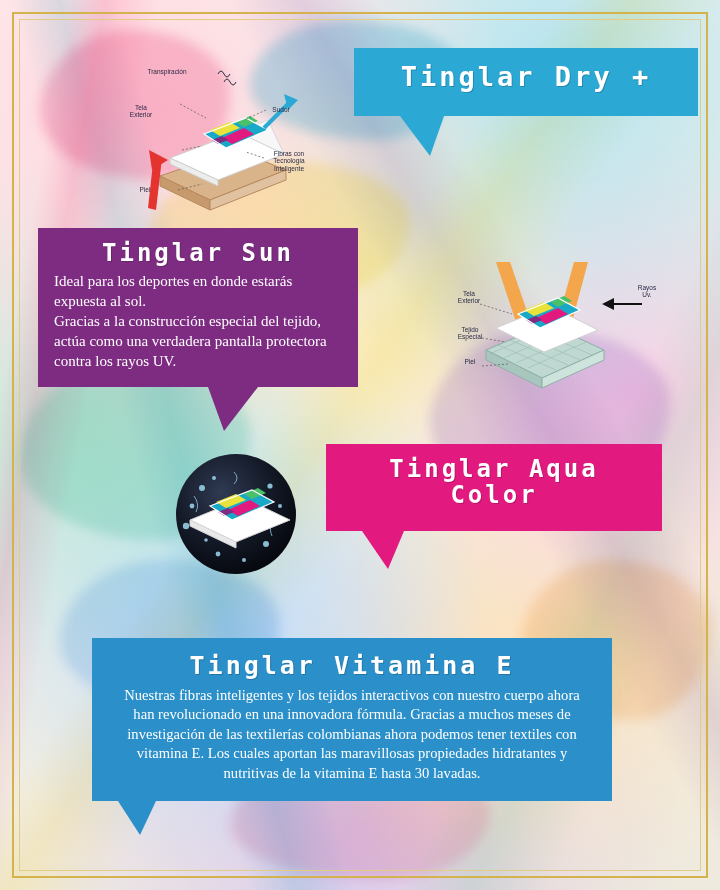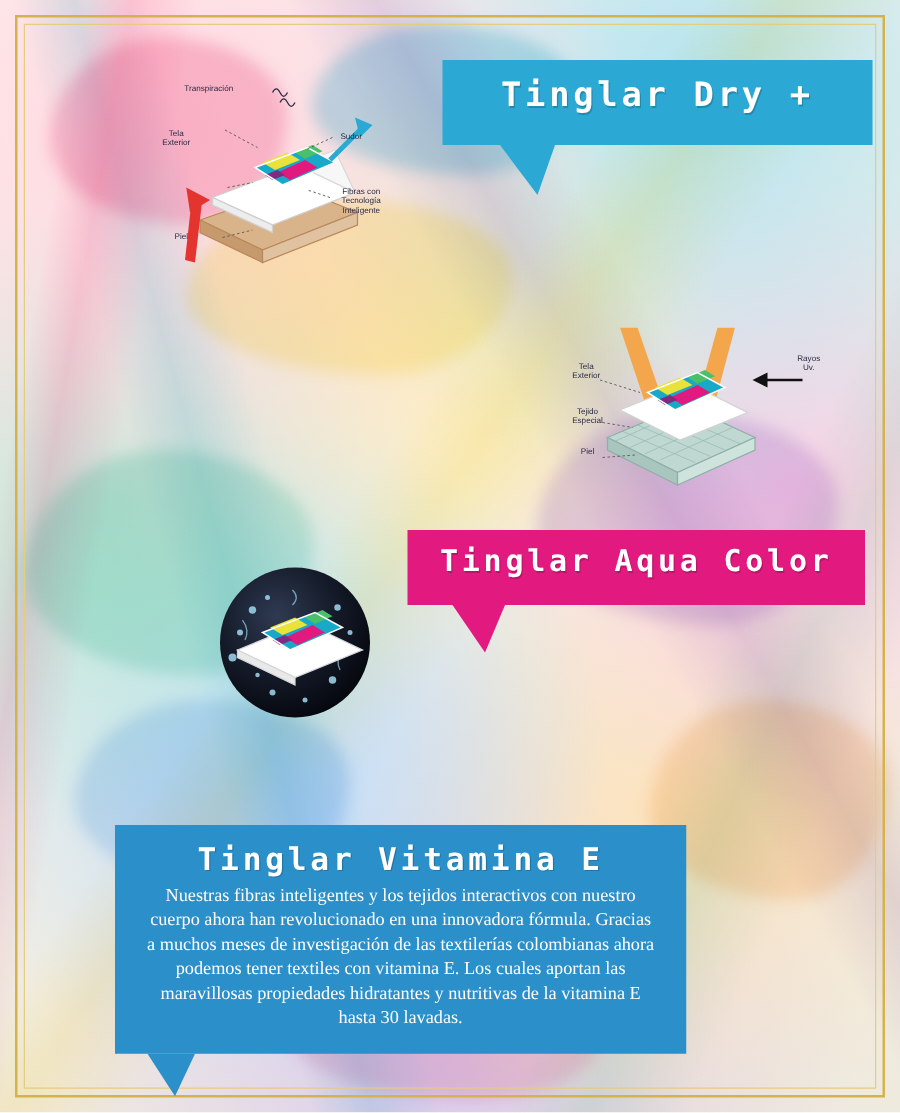--- a/index.html
+++ b/index.html
@@ -133,38 +133,38 @@
   #panel-sun p { font-size: 15px; }
   #panel-sun .tail {
     left: 170px; top: 100%;
     border-left: 16px solid transparent;
     border-right: 34px solid transparent;
     border-top: 44px solid #7d2c82;
   }
 
   
   #panel-aqua {
-    left: 326px; top: 424px; width: 366px;
+    left: 326px; top: 444px; width: 336px;
   }
   #panel-aqua .body {
     background: #e2197f;
     padding: 12px 16px 16px;
   }
   #panel-aqua h2 { font-size: 24px; }
   #panel-aqua p { font-size: 15px; }
   #panel-aqua .tail {
     left: 36px; top: 100%;
     border-left: 26px solid transparent;
     border-right: 16px solid transparent;
     border-top: 38px solid #e2197f;
   }
 
   
   #panel-vit {
-    left: 92px; top: 660px; width: 457px;
+    left: 92px; top: 638px; width: 520px;
   }
   #panel-vit .body {
     background: #2b8fc9;
     padding: 14px 24px 18px;
   }
   #panel-vit h2 { font-size: 25px; }
   #panel-vit p { font-size: 14.6px; line-height: 1.34; }
   #panel-vit .tail {
     left: 26px; top: 100%;
     border-left: 22px solid transparent;
@@ -355,20 +355,28 @@
     </svg>
   </div>
 
   <div class="panel" id="panel-dry">
     <div class="body">
       <h2>Tinglar Dry +</h2>
     </div>
     <span class="tail"></span>
   </div>
 
+  <div class="panel" id="panel-sun">
+    <div class="body">
+      <h2>Tinglar Sun</h2>
+      <p style="white-space:pre-line;">Ideal para los deportes en donde estarás expuesta al sol.
+Gracias a la construcción especial del tejido, actúa como una verdadera pantalla protectora contra los rayos UV.</p>
+    </div>
+    <span class="tail"></span>
+  </div>
 
   <div class="panel" id="panel-aqua">
     <div class="body">
       <h2>Tinglar Aqua Color</h2>
     </div>
     <span class="tail"></span>
   </div>
 
   <div class="panel" id="panel-vit">
     <div class="body">

